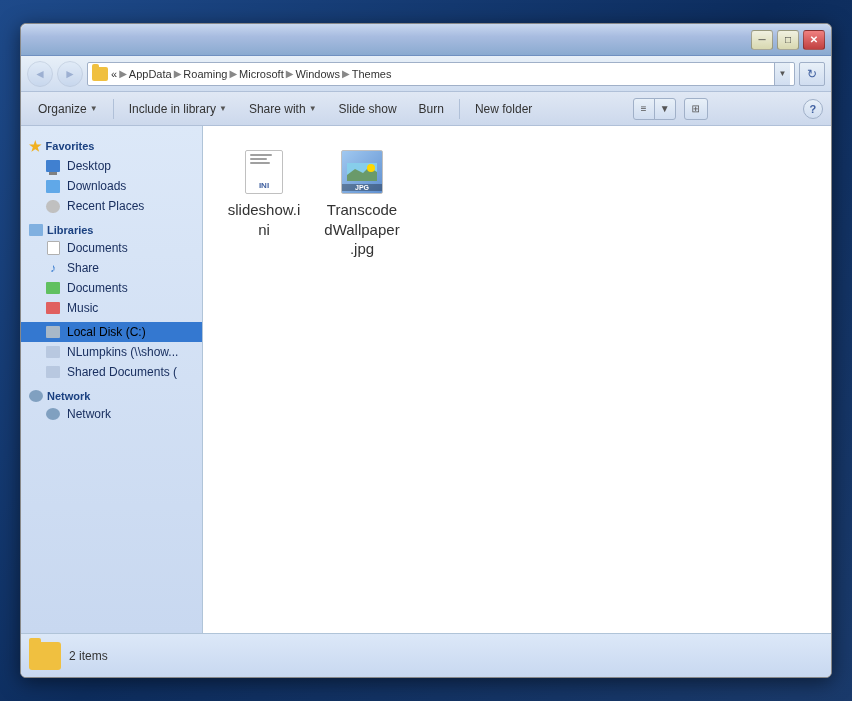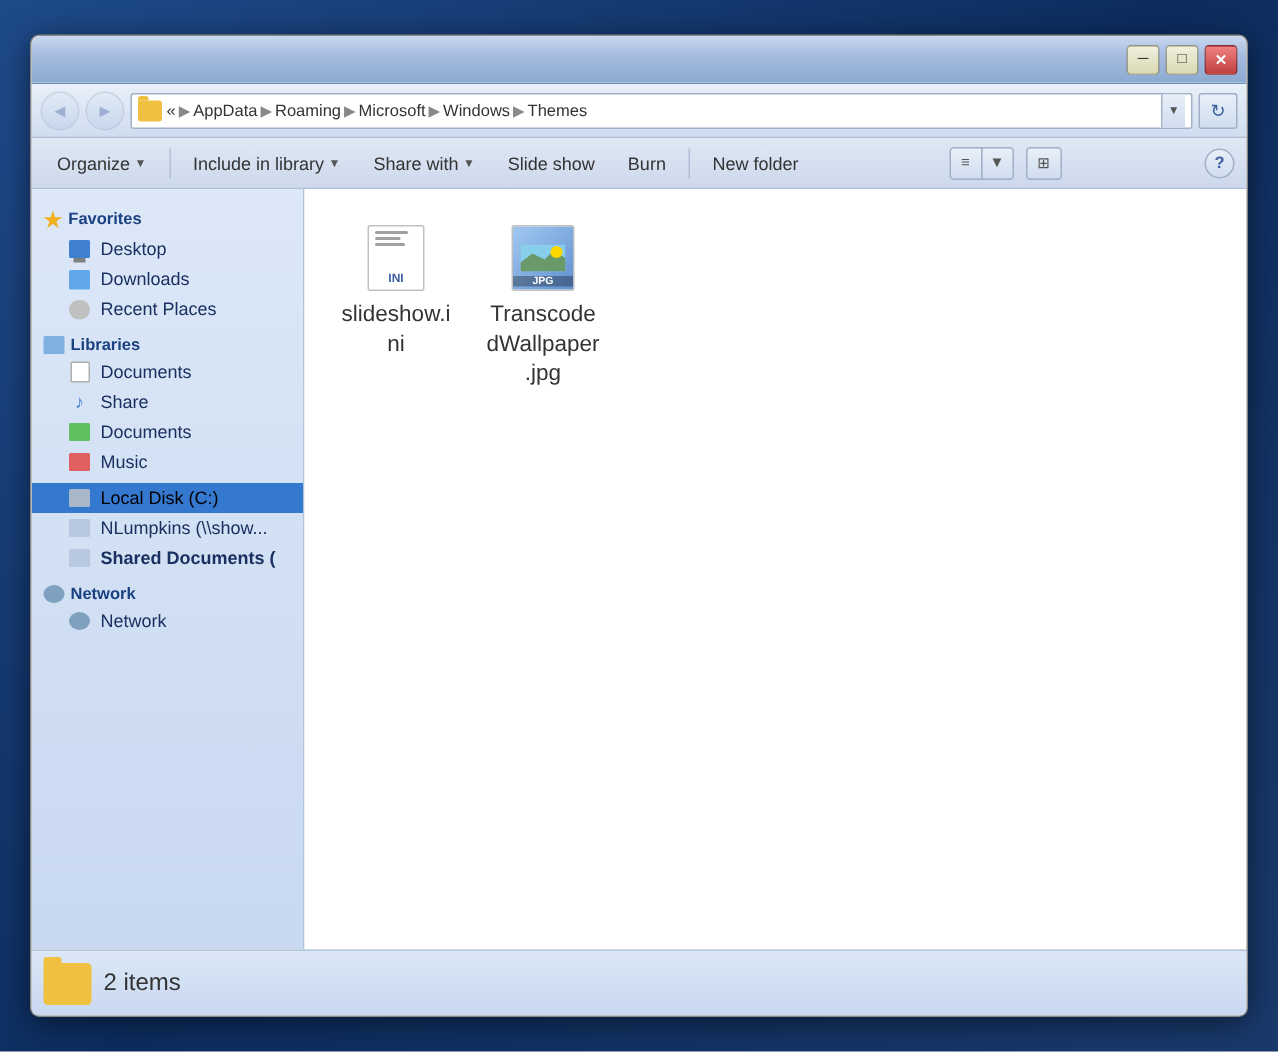--- a/index.html
+++ b/index.html
@@ -496,21 +496,21 @@
       content: '';
       position: absolute;
       top: -4px;
       left: 0;
       width: 12px;
       height: 4px;
       background: #f0c040;
       border-radius: 2px 2px 0 0;
     }
     .status-text {
-      font-size: 16px;
+      font-size: 12px;
       color: #333;
     }
 
     
     .fav-star {
       color: #f0b020;
       font-size: 14px;
     }
   </style>
 </head>
@@ -662,21 +662,21 @@
         <div class="sidebar-item">
           <div class="item-icon">
             <div class="icon-network-drive"></div>
           </div>
           <span class="item-label" style="overflow:hidden;text-overflow:ellipsis;white-space:nowrap;">NLumpkins (\\show...</span>
         </div>
         <div class="sidebar-item">
           <div class="item-icon">
             <div class="icon-network-drive"></div>
           </div>
-          <span class="item-label" style="overflow:hidden;text-overflow:ellipsis;white-space:nowrap;font-weight:bold;">Shared Documents (</span>
+          <span class="item-label" style="overflow:hidden;text-overflow:ellipsis;white-space:nowrap;">Shared Documents (</span>
         </div>
       </div>
 
       <div class="sidebar-section">
         <div class="sidebar-header">
           <div class="icon-network"></div>
           <span>Network</span>
         </div>
         <div class="sidebar-item">
           <div class="item-icon">

